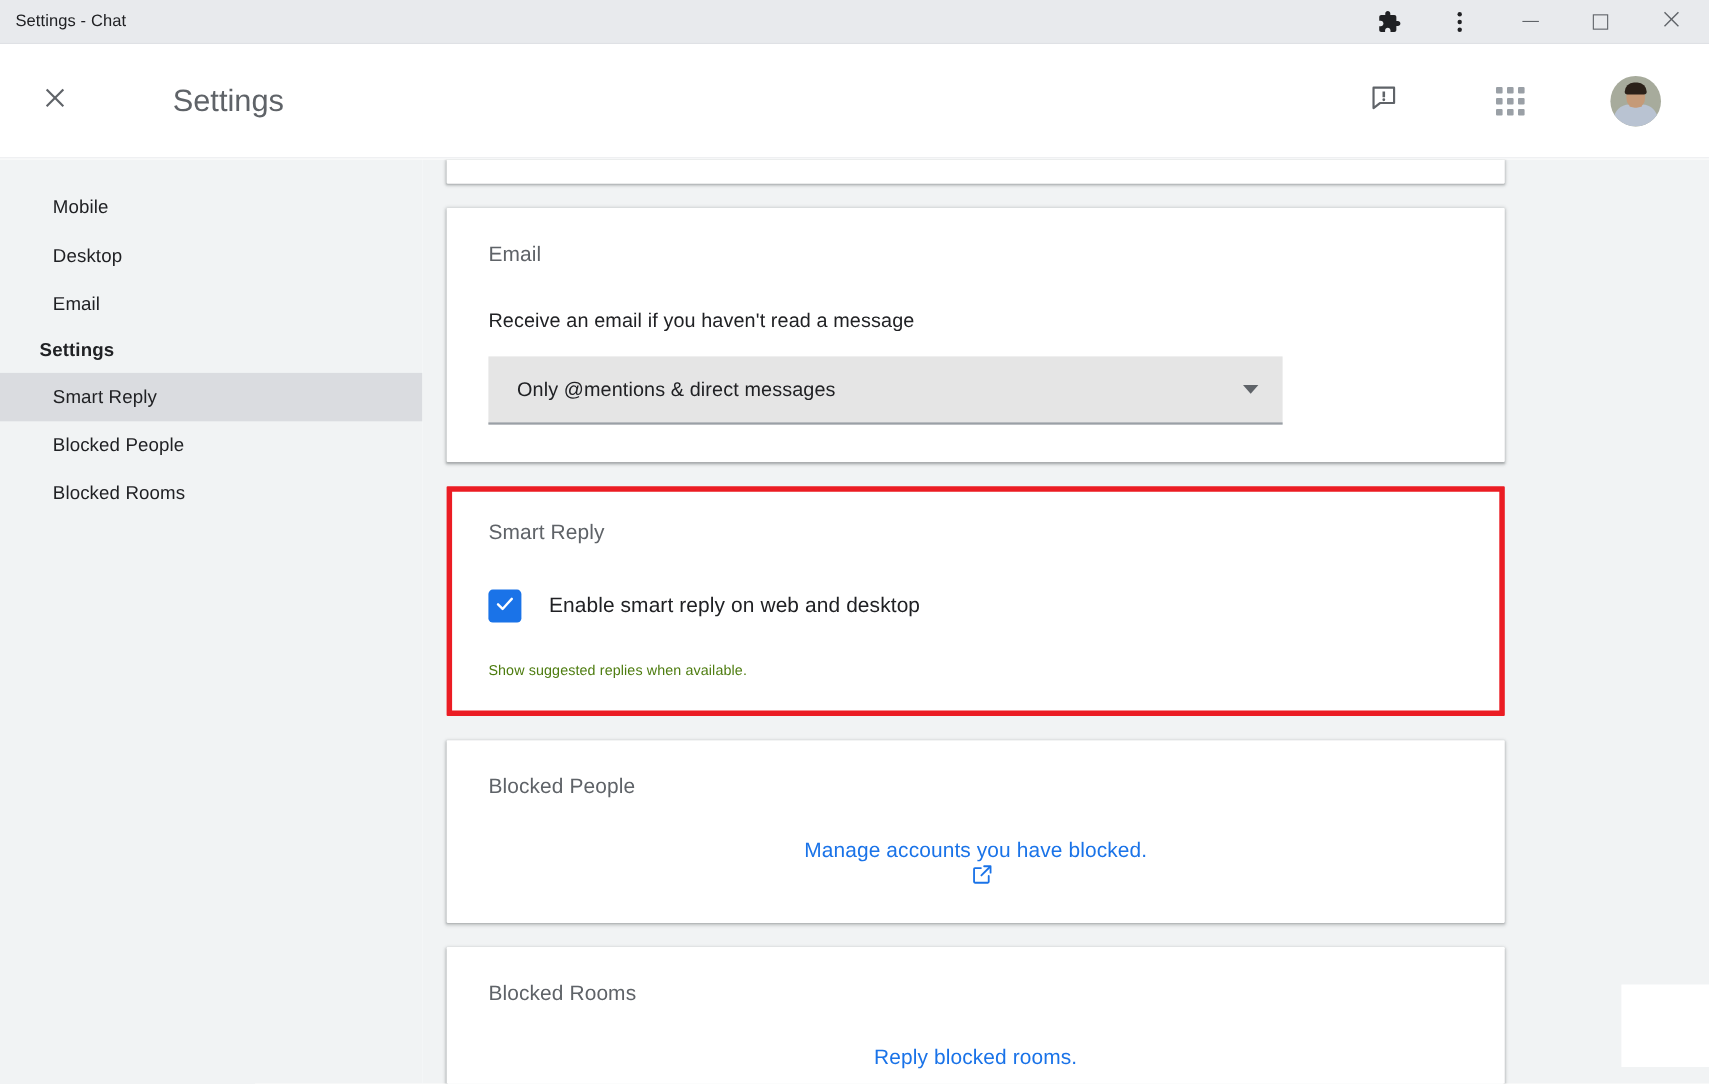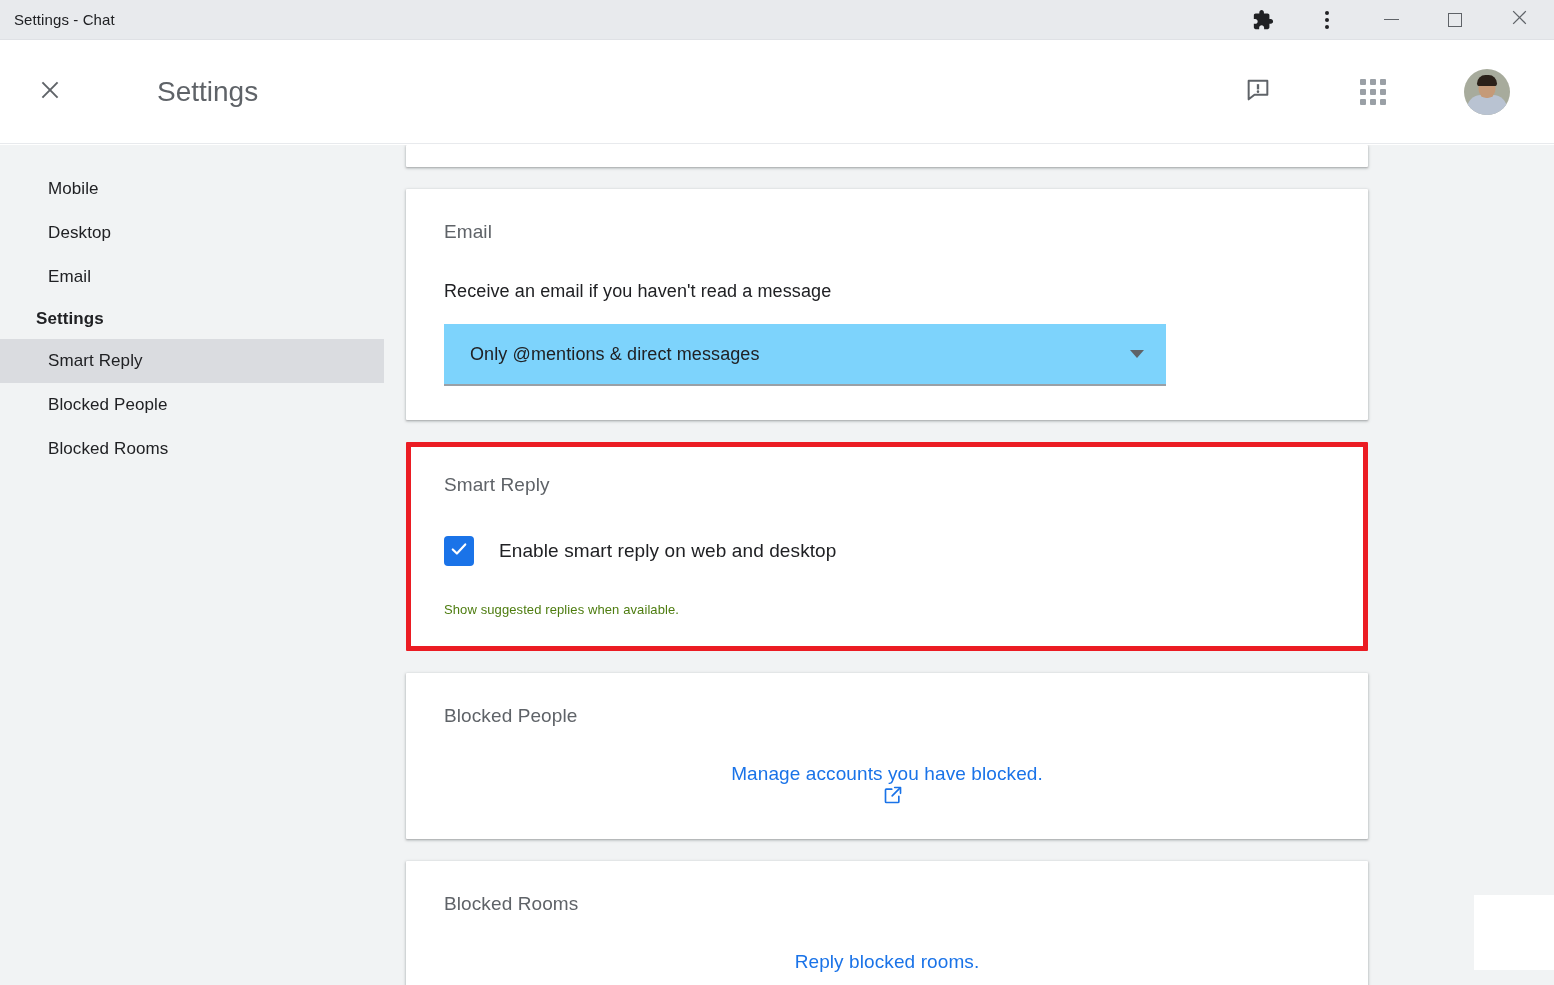--- a/index.html
+++ b/index.html
@@ -155,21 +155,21 @@
     letter-spacing: .1px;
   }
   .field-label {
     font-size: 18px; color: #202124;
     margin-top: 38px;
     letter-spacing: .1px;
   }
   .select {
     margin-top: 22px;
     width: 722px; height: 62px;
-    background: #7dd3fc;
+    background: #e5e5e5;
     border-bottom: 2px solid #9aa0a6;
     display: flex; align-items: center;
     padding: 0 22px 0 26px;
     position: relative;
   }
   .select-value {
     font-size: 18px; color: #202124;
     flex: 1;
     letter-spacing: .1px;
   }

